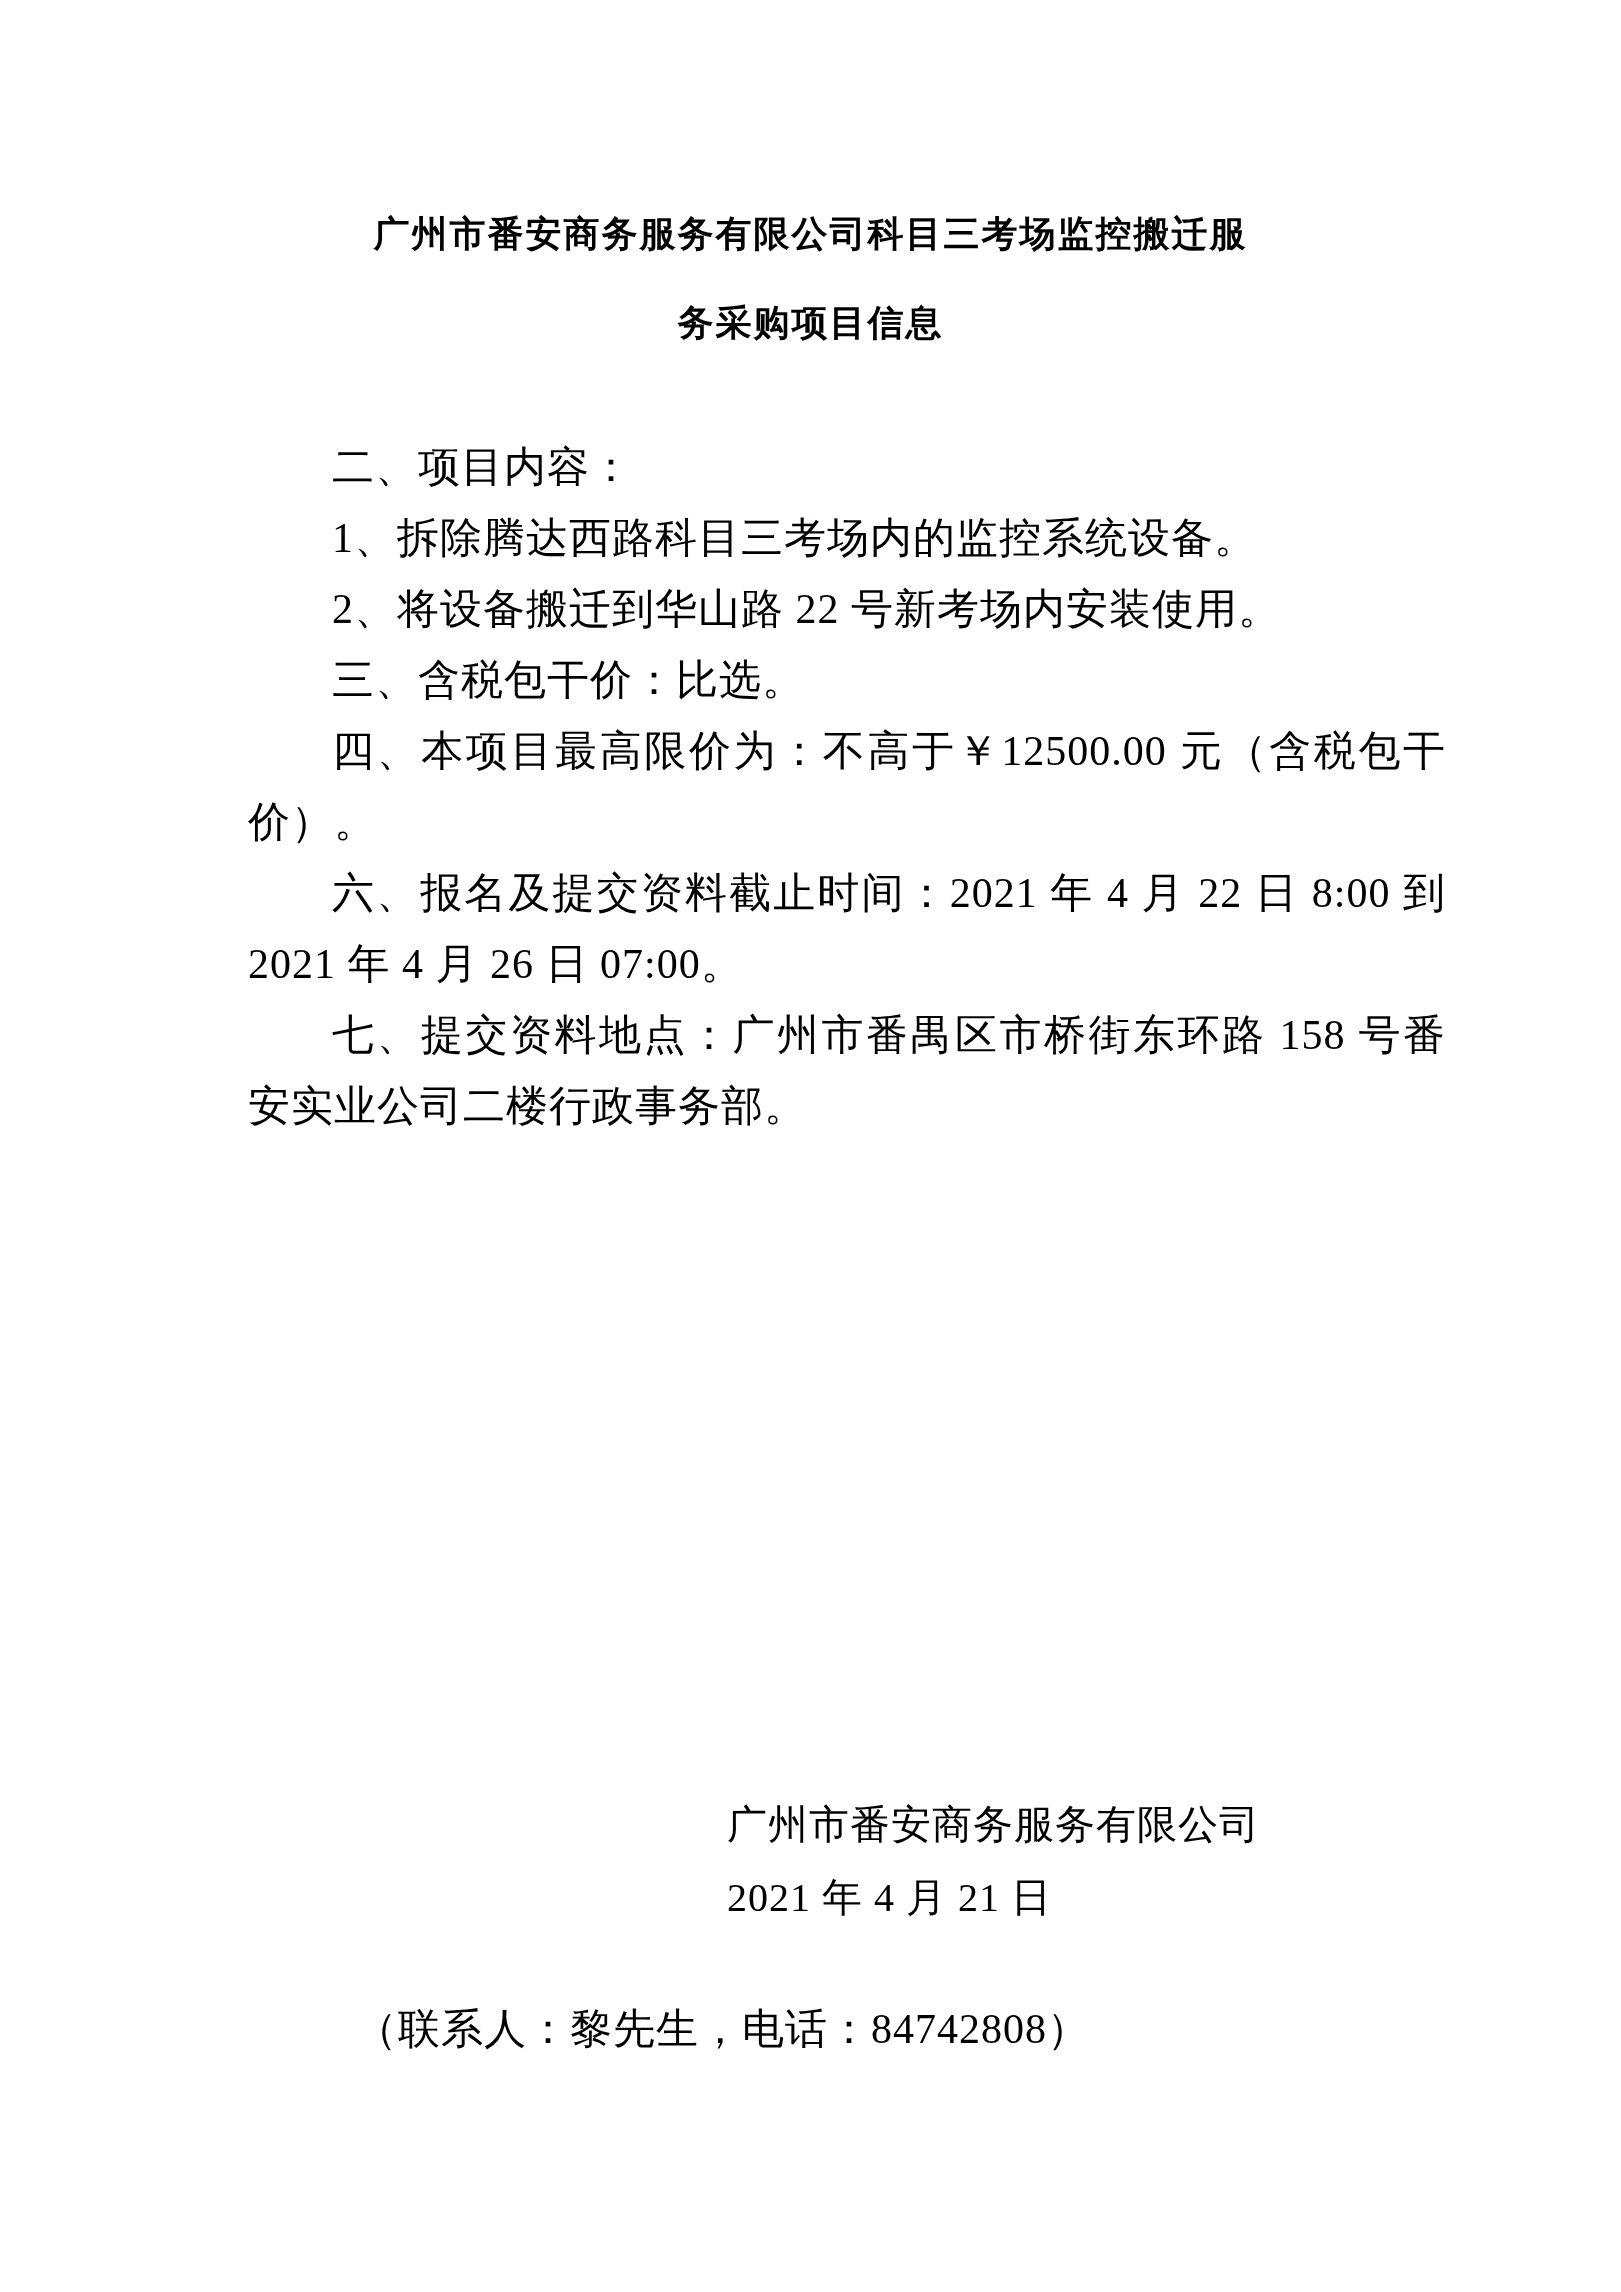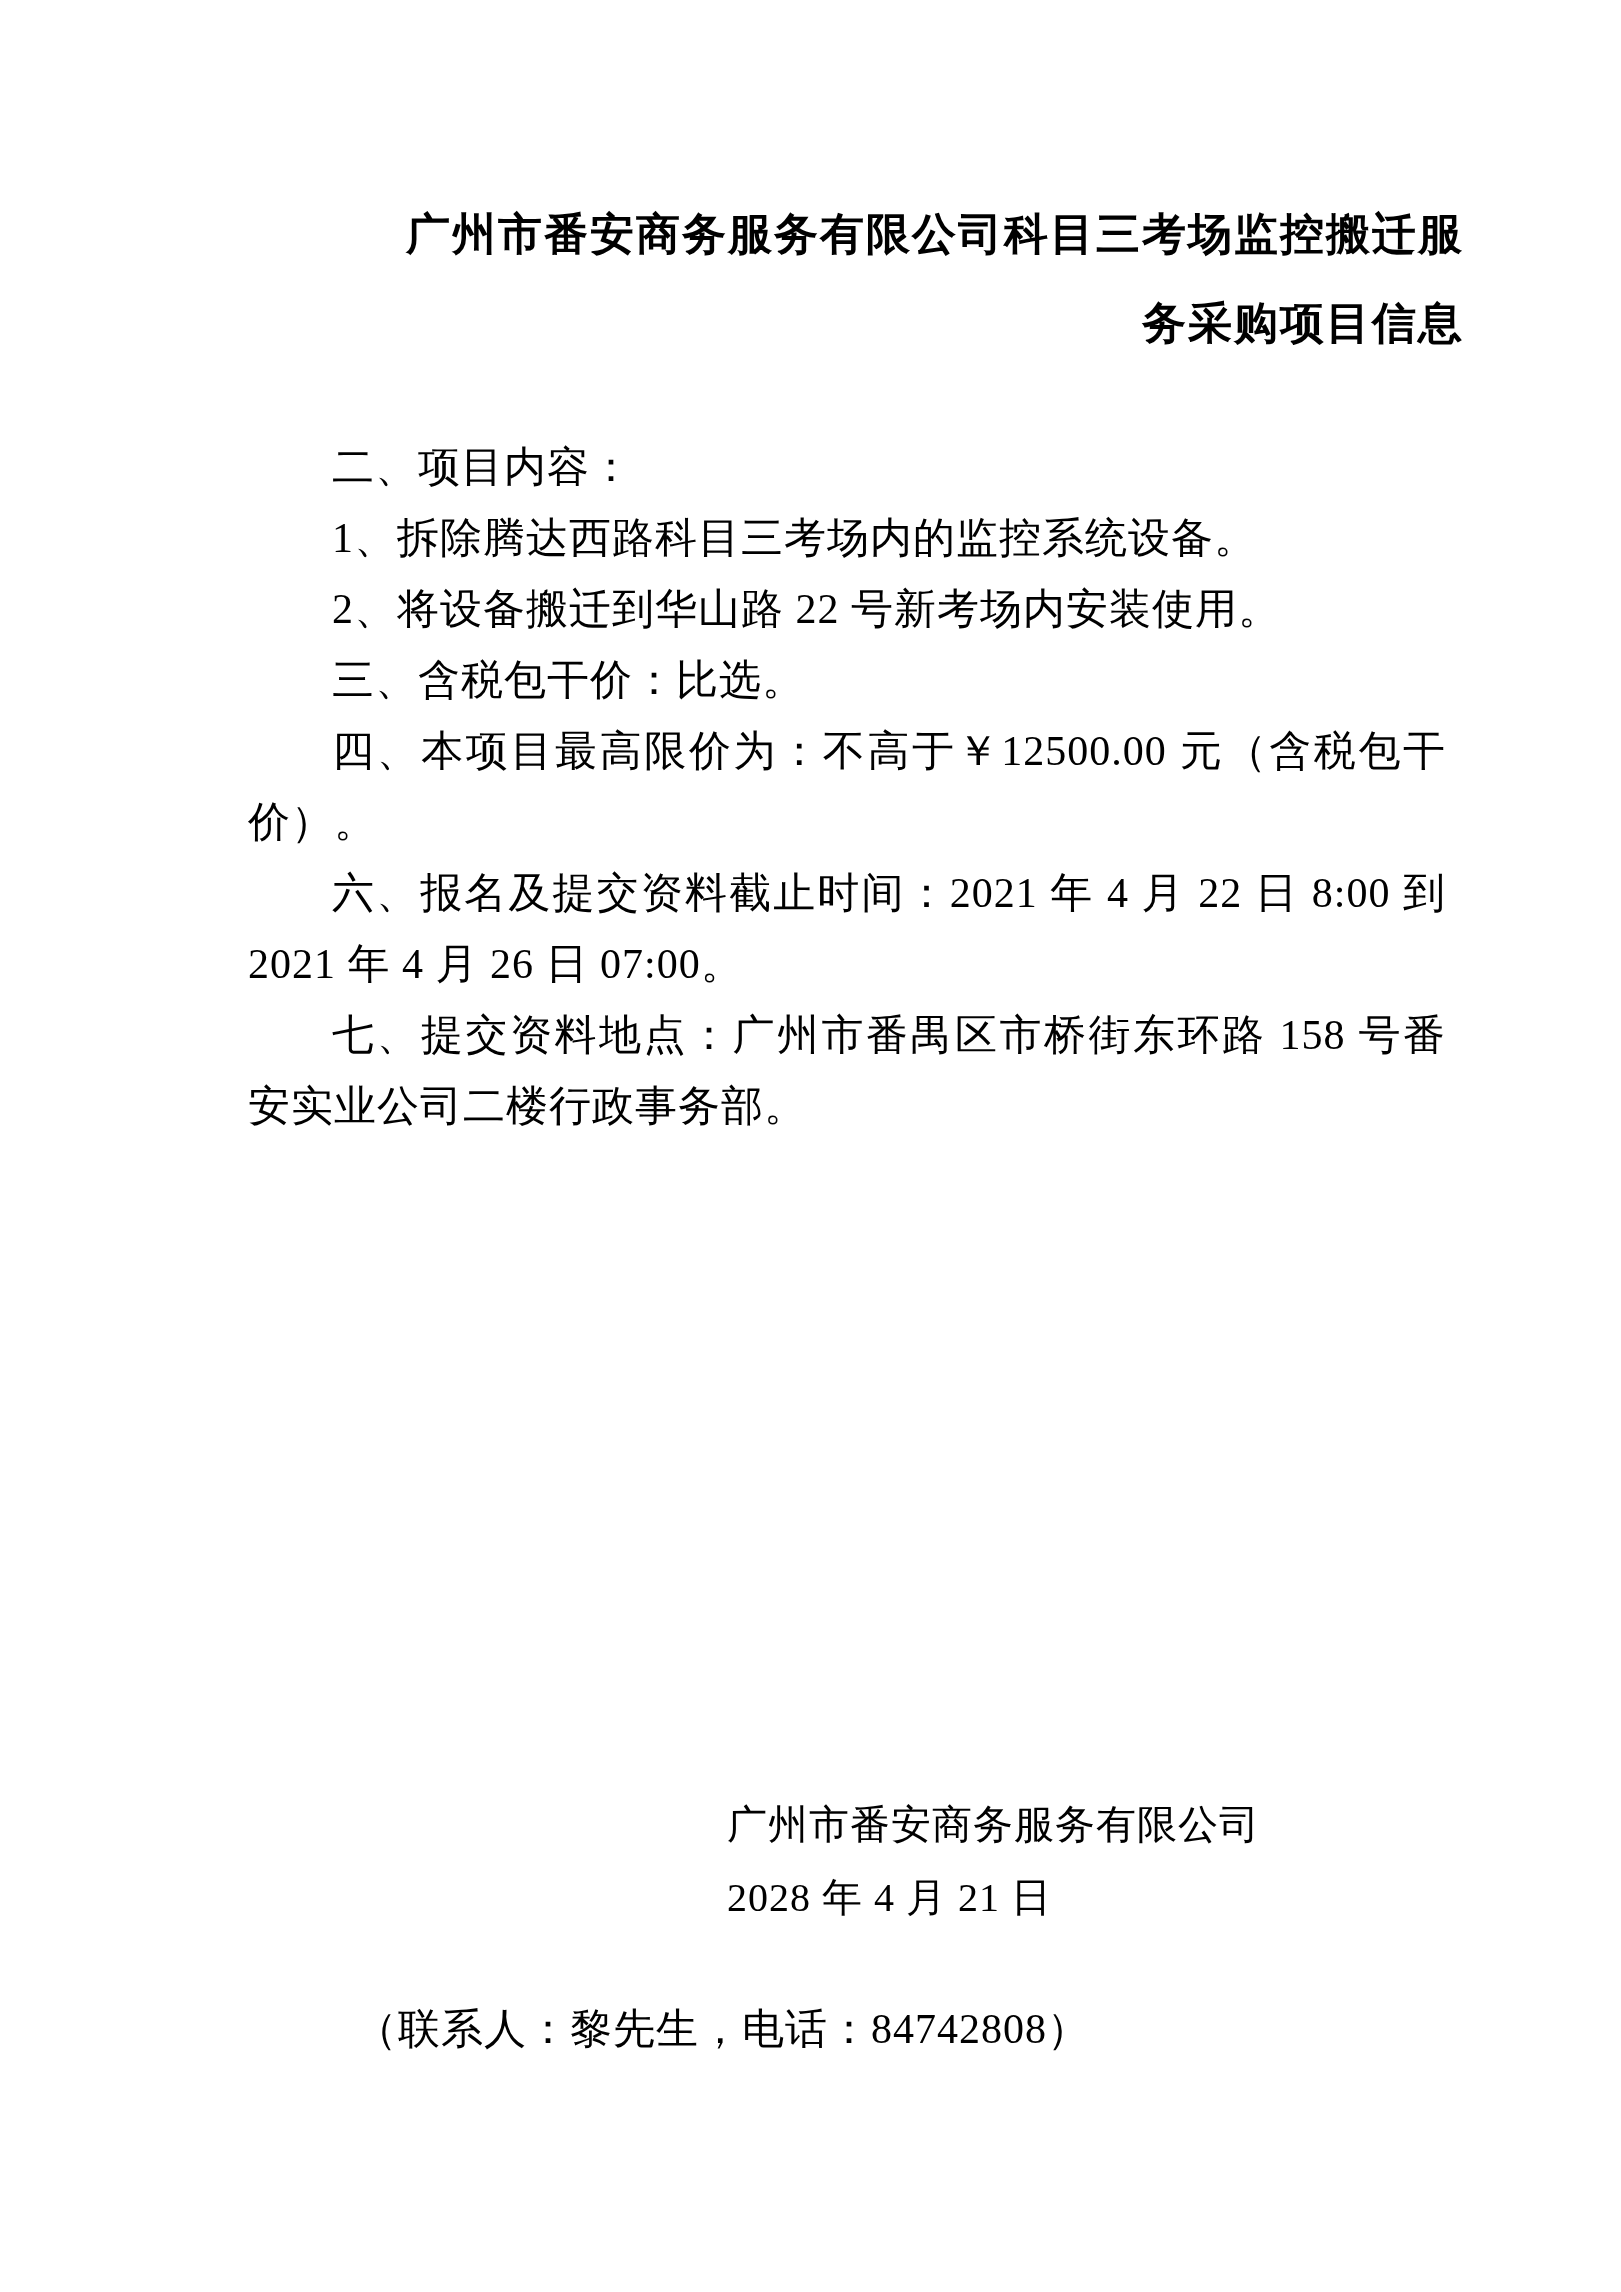--- a/index.html
+++ b/index.html
@@ -15,23 +15,23 @@
     background: #ffffff;
     color: #000000;
     font-family: "Liberation Serif", "DejaVu Serif", serif;
     overflow: hidden;
   }
   .title-block {
     position: absolute;
     left: 157px;
     right: 157px;
     top: 190px;
-    text-align: right;
+    text-align: center;
     font-weight: 700;
-    font-size: 44px;
+    font-size: 36px;
     line-height: 89px;
     letter-spacing: 2px;
   }
   .body-block {
     position: absolute;
     left: 248px;
     top: 432px;
     width: 1198px;
     font-size: 42px;
     line-height: 71px;
@@ -78,19 +78,19 @@
     <p>1、拆除腾达西路科目三考场内的监控系统设备。</p>
     <p>2、将设备搬迁到华山路 22 号新考场内安装使用。</p>
     <p>三、含税包干价：比选。</p>
     <p>四、本项目最高限价为：不高于￥12500.00 元（含税包干价）。</p>
     <p>六、报名及提交资料截止时间：2021 年 4 月 22 日 8:00 到 2021 年 4 月 26 日 07:00。</p>
     <p>七、提交资料地点：广州市番禺区市桥街东环路 158 号番安实业公司二楼行政事务部。</p>
   </div>
 
   <div class="signature-block">
     <div>广州市番安商务服务有限公司</div>
-    <div>2028 年 4 月 21 日</div>
+    <div>2021 年 4 月 21 日</div>
   </div>
 
   <div class="contact-block">（联系人：黎先生，电话：84742808）</div>
 
 </div>
 
 
 </body></html>

